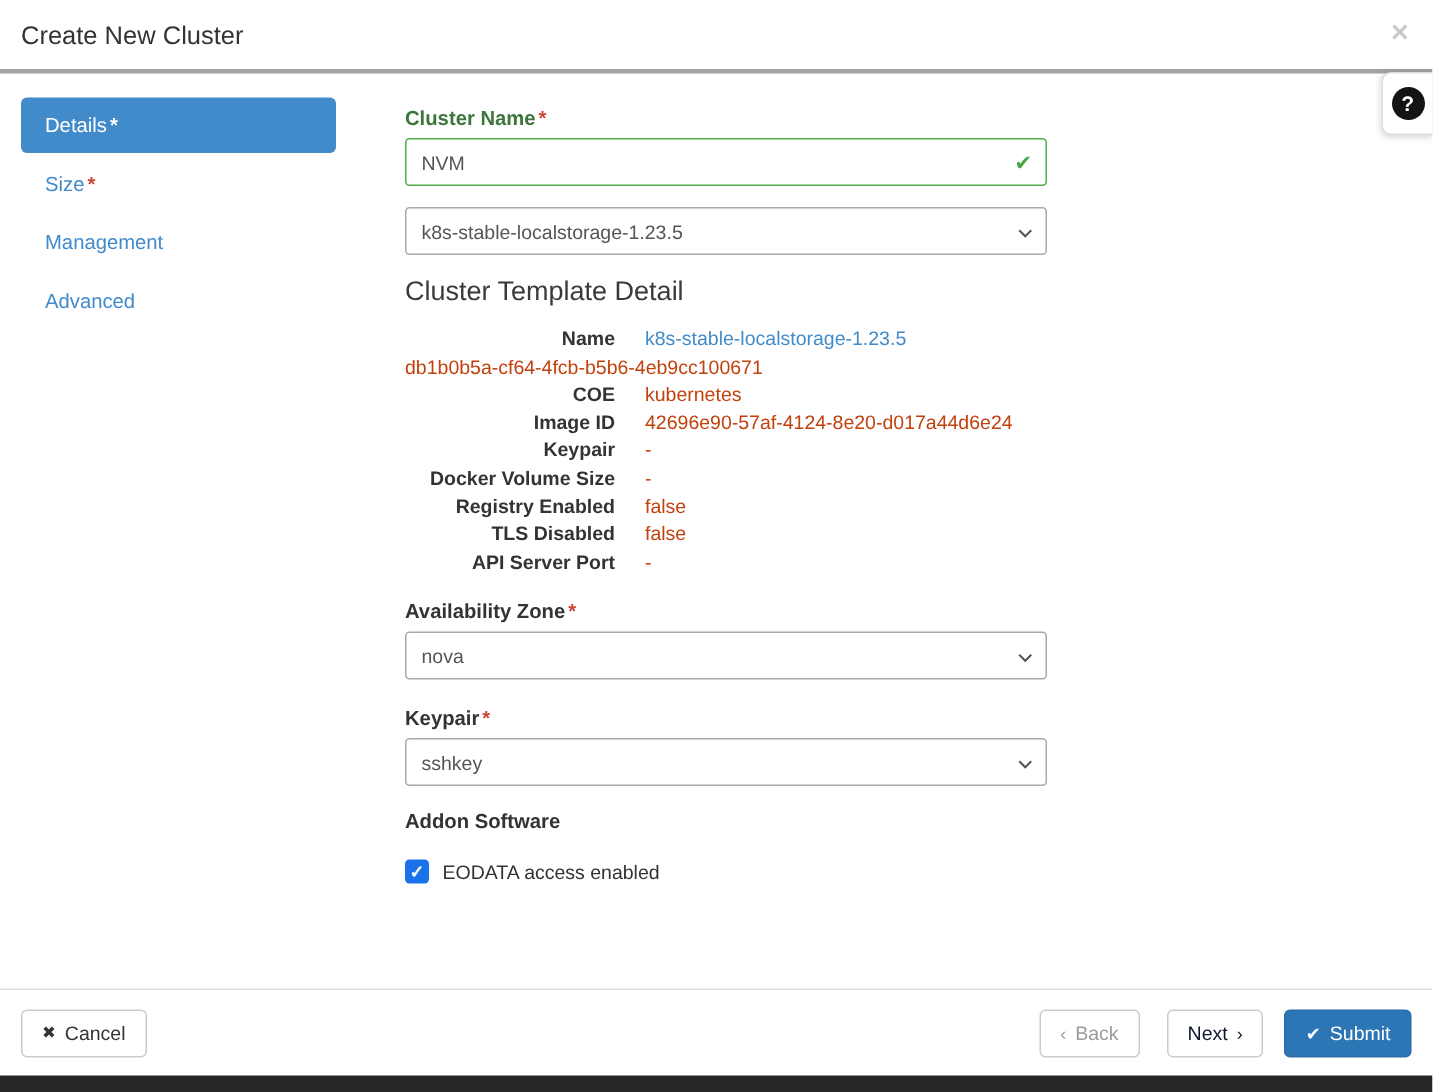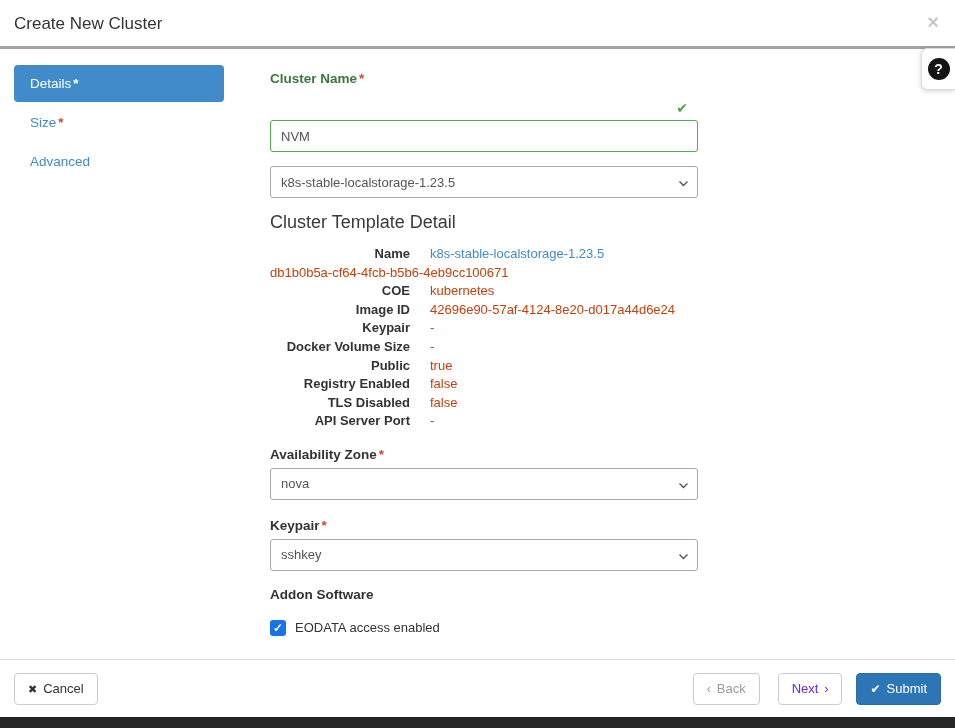--- a/index.html
+++ b/index.html
@@ -43,21 +43,21 @@
 
   .main-col { width:428px; flex:none; }
 
   
   .form-label { font-weight:bold; font-size:13.5px; margin:0 0 6px; }
   .form-label.first { margin-top:6px; }
   .form-label.success { color:#3c763d; }
   .field-wrap { position:relative; margin-bottom:14px; }
   .text-input {
     width:100%; height:32px; border:1px solid #4cae4c; border-radius:3px;
-    padding:0 30px 0 10px; font-size:13px; color:#555; outline:none; background:#fff;margin-top:28px;
+    padding:0 30px 0 10px; font-size:13px; color:#555; outline:none; background:#fff;
   }
   .valid-check {
     position:absolute; right:10px; top:7px; color:#47a447; font-size:14px; line-height:18px;
   }
   .select {
     position:relative; height:32px; border:1px solid #a9a9a9; border-radius:3px;
     background:#fff; display:flex; align-items:center; padding:0 28px 0 10px;
     font-size:13px; color:#555; cursor:pointer; margin-bottom:14px;
   }
   .select .chev { position:absolute; right:8px; top:10px; }
@@ -86,21 +86,21 @@
     border-top:1px solid #dddddd; display:flex; align-items:center; padding:0 14px;
   }
   .spacer { flex:1; }
   .btn {
     display:inline-flex; align-items:center; padding:7px 13px; border:1px solid #ccc;
     border-radius:4px; background:#fff; font-size:13px; cursor:pointer; line-height:16px;
   }
   .btn .bicon { margin-right:6px; font-size:11px; }
   .btn-cancel { color:#333; }
   .btn-back { color:#9b9b9b; margin-left:14px; }
-  .btn-next { color:#6d28d9; margin-left:18px;align-items:center; }
+  .btn-next { color:#0f172a; margin-left:18px;align-items:center; }
   .btn-next .bicon-after { margin-left:6px; font-size:12px; }
   .btn-back .bicon { font-size:12px; }
   .btn-submit { background:#2d76b5; border-color:#2a6da8; color:#fff; margin-left:14px; }
   .btn-submit .bicon { font-size:12px; }
 
   .page-bottom { position:absolute; left:0; right:0; bottom:0; height:11px; background:#262626; }
 </style>
 </head>
 <body>
 
@@ -114,20 +114,23 @@
 </div>
 
 <div class="modal-body">
 
   <div class="wizard-nav">
     <div class="wizard-item active">
       <span>Details</span><span class="req">*</span>
     </div>
     <div class="wizard-item">
       <span>Size</span><span class="req">*</span>
+    </div>
+    <div class="wizard-item">
+      <span>Management</span>
     </div>
     <div class="wizard-item">
       <span>Advanced</span>
     </div>
   </div>
 
   <div class="main-col">
 
     <div class="form-label first success">
       <span>Cluster Name</span><span class="req">*</span>
@@ -166,24 +169,20 @@
       </div>
       <div class="detail-row">
         <div class="detail-dt">Keypair</div>
         <div class="detail-dd">-</div>
       </div>
       <div class="detail-row">
         <div class="detail-dt">Docker Volume Size</div>
         <div class="detail-dd">-</div>
       </div>
       <div class="detail-row">
-        <div class="detail-dt">Public</div>
-        <div class="detail-dd">true</div>
-      </div>
-      <div class="detail-row">
         <div class="detail-dt">Registry Enabled</div>
         <div class="detail-dd">false</div>
       </div>
       <div class="detail-row">
         <div class="detail-dt">TLS Disabled</div>
         <div class="detail-dd">false</div>
       </div>
       <div class="detail-row">
         <div class="detail-dt">API Server Port</div>
         <div class="detail-dd">-</div>

